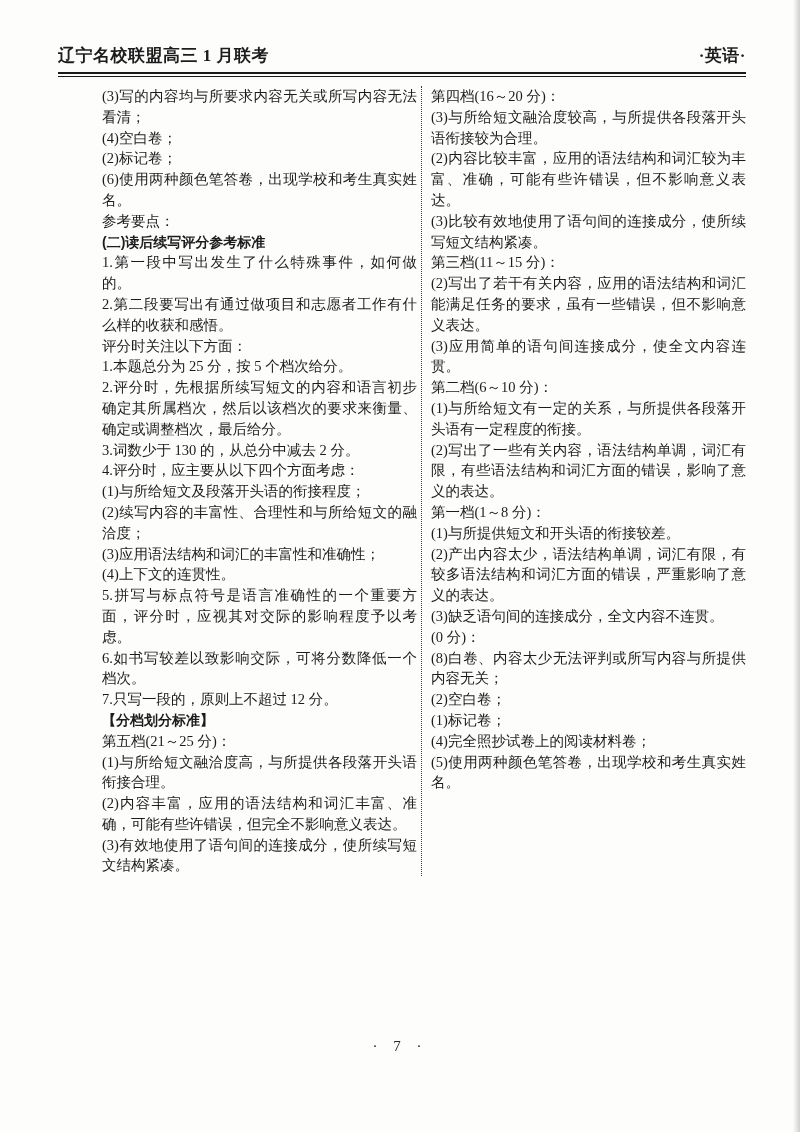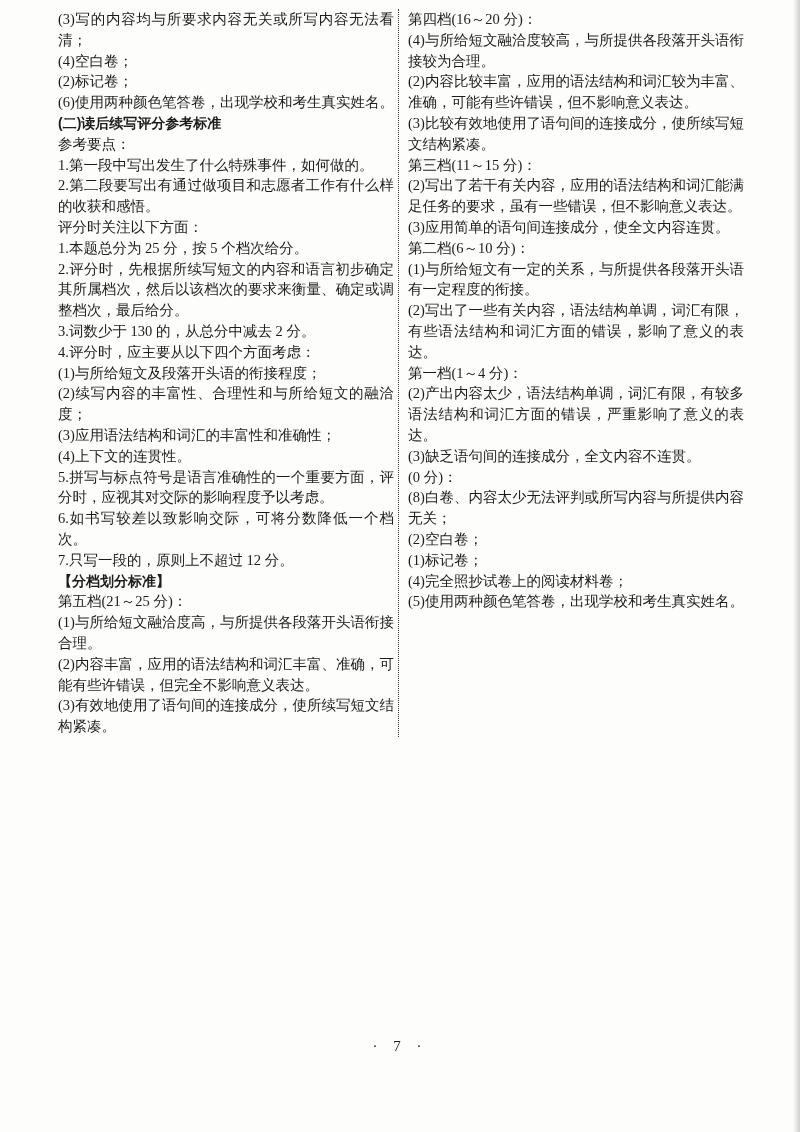--- a/index.html
+++ b/index.html
@@ -27,20 +27,21 @@
   }
   .header-rule {
     margin-top:5px; height:2px;
     border-top:2px solid #1a1a1a;
     border-bottom:1px solid #1a1a1a;
   }
   .content {
     display:flex;
     padding:9px 54px 0 58px;
     box-sizing:border-box;
+    margin-left:44px;
   }
   .column {
     width:336px;
     font-size:14.5px;
     line-height:20.8px;
     text-align:justify;
     text-justify:inter-ideograph;
   }
   .column .para { margin:0; word-break:break-all; }
   .para.bold {
@@ -58,29 +59,36 @@
     position:absolute; top:1038px; left:0; width:100%;
     text-align:center; font-size:15px; color:#222;
     letter-spacing:6px;
   }
 </style>
 </head>
 <body>
 
 <div class="page">
 
+  <header class="page-header">
+    <div class="header-row">
+      <span>辽宁名校联盟高三 1 月联考</span>
+      <span>·英语·</span>
+    </div>
+    <div class="header-rule"></div>
+  </header>
 
   <main class="content">
     <div class="column">
         <p class="para">(3)写的内容均与所要求内容无关或所写内容无法看清；</p>
         <p class="para">(4)空白卷；</p>
         <p class="para">(2)标记卷；</p>
         <p class="para">(6)使用两种颜色笔答卷，出现学校和考生真实姓名。</p>
+        <p class="para">参考要点：</p>
         <p class="para bold">(二)读后续写评分参考标准</p>
-        <p class="para">参考要点：</p>
         <p class="para">1.第一段中写出发生了什么特殊事件，如何做的。</p>
         <p class="para">2.第二段要写出有通过做项目和志愿者工作有什么样的收获和感悟。</p>
         <p class="para">评分时关注以下方面：</p>
         <p class="para">1.本题总分为 25 分，按 5 个档次给分。</p>
         <p class="para">2.评分时，先根据所续写短文的内容和语言初步确定其所属档次，然后以该档次的要求来衡量、确定或调整档次，最后给分。</p>
         <p class="para">3.词数少于 130 的，从总分中减去 2 分。</p>
         <p class="para">4.评分时，应主要从以下四个方面考虑：</p>
         <p class="para">(1)与所给短文及段落开头语的衔接程度；</p>
         <p class="para">(2)续写内容的丰富性、合理性和与所给短文的融洽度；</p>
         <p class="para">(3)应用语法结构和词汇的丰富性和准确性；</p>
@@ -90,30 +98,31 @@
         <p class="para">7.只写一段的，原则上不超过 12 分。</p>
         <p class="para bold">【分档划分标准】</p>
         <p class="para">第五档(21～25 分)：</p>
         <p class="para">(1)与所给短文融洽度高，与所提供各段落开头语衔接合理。</p>
         <p class="para">(2)内容丰富，应用的语法结构和词汇丰富、准确，可能有些许错误，但完全不影响意义表达。</p>
         <p class="para">(3)有效地使用了语句间的连接成分，使所续写短文结构紧凑。</p>
       </div>
     <div class="divider"></div>
     <div class="column">
         <p class="para">第四档(16～20 分)：</p>
-        <p class="para">(4)与所给短文融洽度较高，与所提供各段落开头语衔接较为合理。</p>
+        <p class="para">(3)与所给短文融洽度较高，与所提供各段落开头语衔接较为合理。</p>
         <p class="para">(2)内容比较丰富，应用的语法结构和词汇较为丰富、准确，可能有些许错误，但不影响意义表达。</p>
         <p class="para">(3)比较有效地使用了语句间的连接成分，使所续写短文结构紧凑。</p>
         <p class="para">第三档(11～15 分)：</p>
         <p class="para">(2)写出了若干有关内容，应用的语法结构和词汇能满足任务的要求，虽有一些错误，但不影响意义表达。</p>
         <p class="para">(3)应用简单的语句间连接成分，使全文内容连贯。</p>
         <p class="para">第二档(6～10 分)：</p>
         <p class="para">(1)与所给短文有一定的关系，与所提供各段落开头语有一定程度的衔接。</p>
         <p class="para">(2)写出了一些有关内容，语法结构单调，词汇有限，有些语法结构和词汇方面的错误，影响了意义的表达。</p>
-        <p class="para">第一档(1～4 分)：</p>
+        <p class="para">第一档(1～8 分)：</p>
+        <p class="para">(1)与所提供短文和开头语的衔接较差。</p>
         <p class="para">(2)产出内容太少，语法结构单调，词汇有限，有较多语法结构和词汇方面的错误，严重影响了意义的表达。</p>
         <p class="para">(3)缺乏语句间的连接成分，全文内容不连贯。</p>
         <p class="para">(0 分)：</p>
         <p class="para">(8)白卷、内容太少无法评判或所写内容与所提供内容无关；</p>
         <p class="para">(2)空白卷；</p>
         <p class="para">(1)标记卷；</p>
         <p class="para">(4)完全照抄试卷上的阅读材料卷；</p>
         <p class="para">(5)使用两种颜色笔答卷，出现学校和考生真实姓名。</p>
       </div>
   </main>

